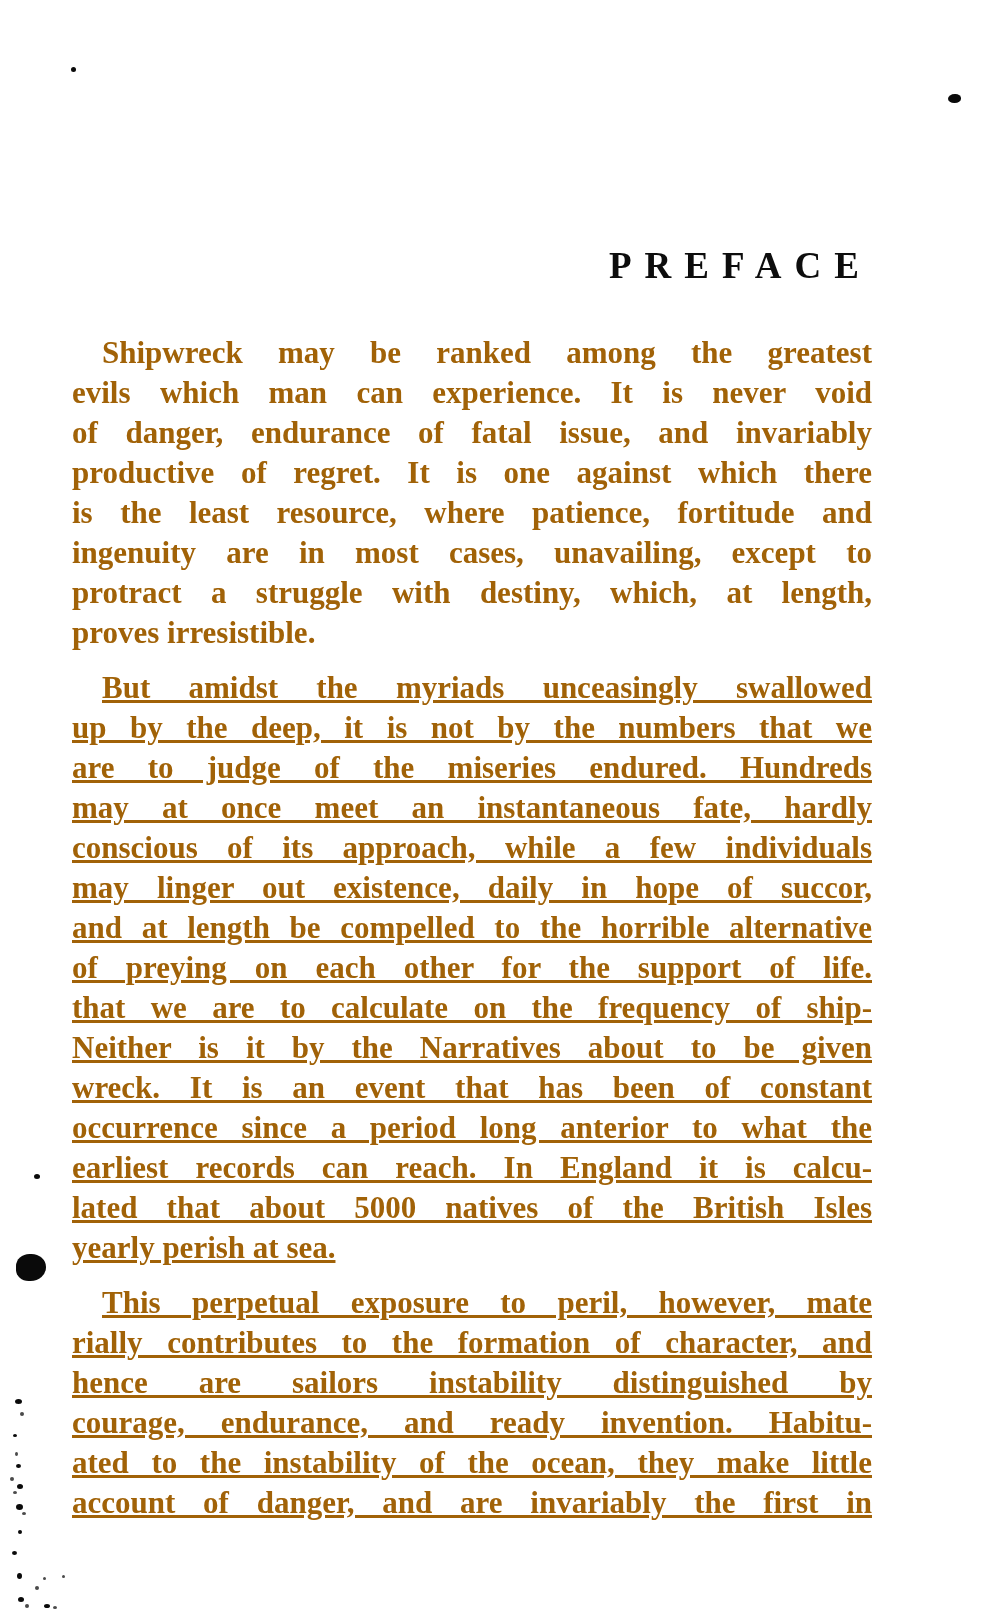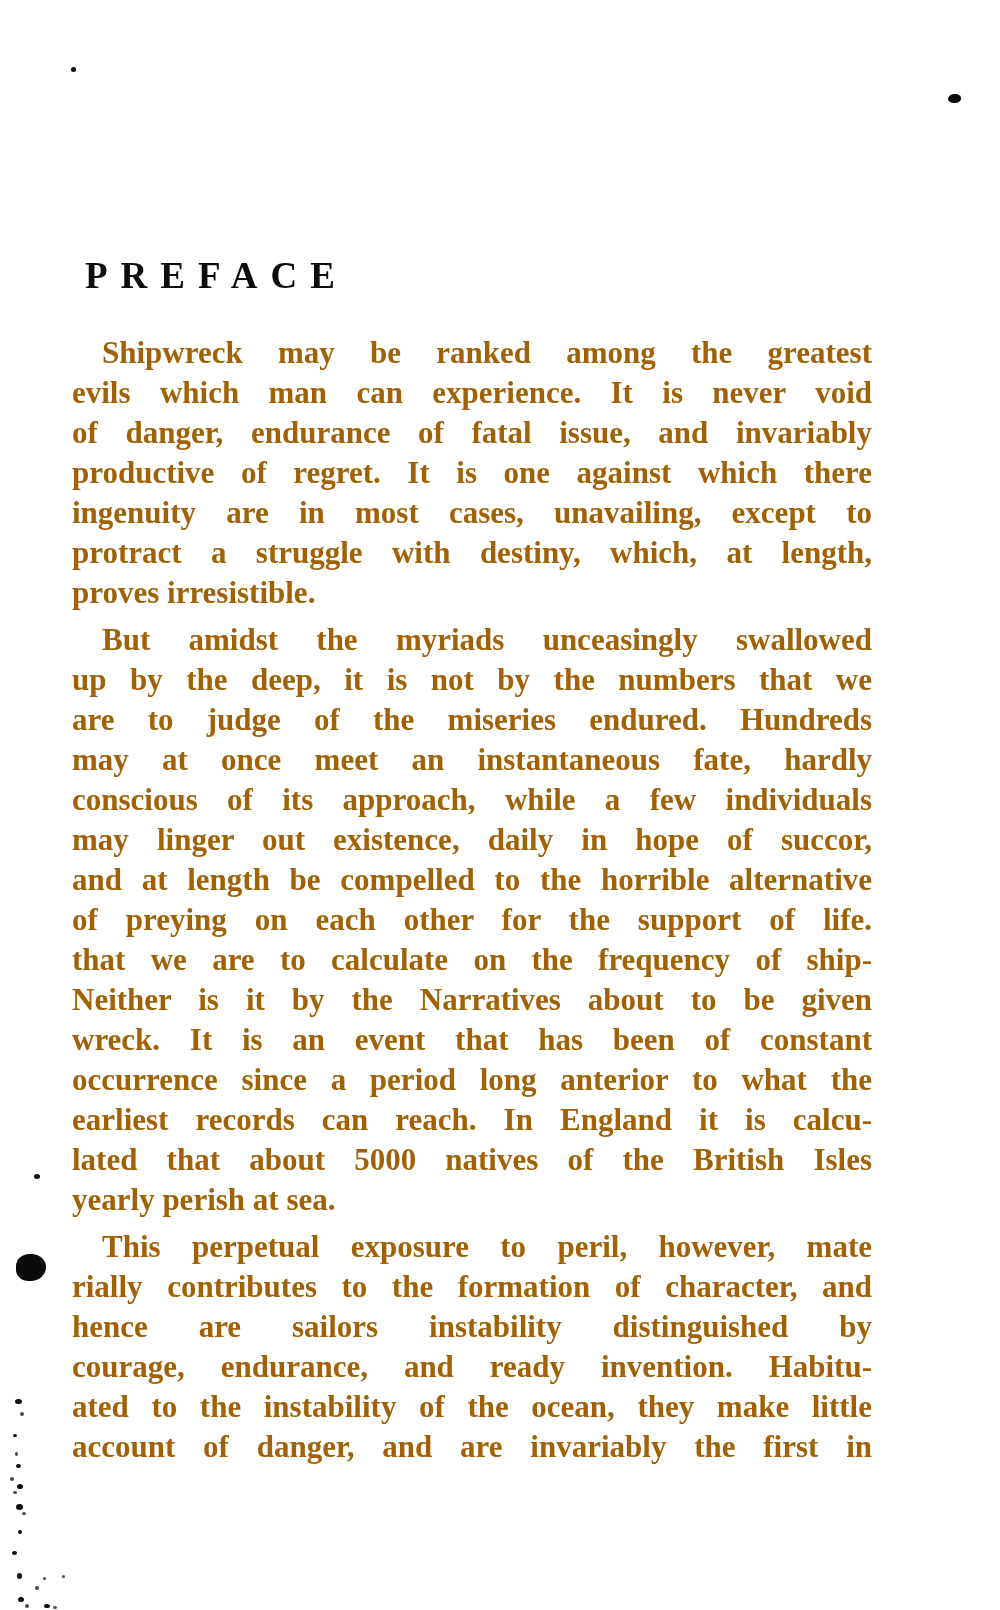--- a/index.html
+++ b/index.html
@@ -11,43 +11,44 @@
     position: relative;
     width: 1000px;
     height: 1610px;
     background: #ffffff;
     overflow: hidden;
     color: #0d0d0d;
     font-family: "Liberation Serif", "DejaVu Serif", serif;
   }
   .title {
     position: absolute;
-    top: 254px;
+    top: 244px;
     left: 72px;
     width: 800px;
     margin: 0;
-    text-align: left;
+    text-align: right;
     font-size: 37px;
     font-weight: 700;
     letter-spacing: 13px;
     text-indent: 13px; 
     color: #0d0d0d;
   }
   .text-block {
     position: absolute;
     top: 333px;
     left: 72px;
     width: 800px;
     font-size: 31px;
     font-weight: 700;
     line-height: 40px;
     color: #a16207;
   }
   .para + .para {
-    margin-top: 7px;
+    margin-top: 15px;
+    text-decoration: underline;
   }
   .line {
     text-align: justify;
     text-align-last: justify;
     white-space: normal;
     height: 40px;
     overflow: visible;
   }
   .line.first {
     text-indent: 30px;
@@ -93,20 +94,21 @@
 <div class="page">
 
   <h1 class="title">PREFACE</h1>
 
   <div class="text-block">
       <div class="para">
         <div class="line first">Shipwreck may be ranked among the greatest</div>
         <div class="line">evils which man can experience.  It is never void</div>
         <div class="line">of danger, endurance of fatal issue, and invariably</div>
         <div class="line">productive of regret.  It is one against which there</div>
+        <div class="line">is the least resource, where patience, fortitude and</div>
         <div class="line">ingenuity are in most cases, unavailing, except to</div>
         <div class="line">protract a struggle with destiny, which, at length,</div>
         <div class="line last">proves irresistible.</div>
       </div>
       <div class="para">
         <div class="line first">But amidst the myriads unceasingly swallowed</div>
         <div class="line">up by the deep, it is not by the numbers that we</div>
         <div class="line">are to judge of the miseries endured.  Hundreds</div>
         <div class="line">may at once meet an instantaneous fate, hardly</div>
         <div class="line">conscious of its approach, while a few individuals</div>

